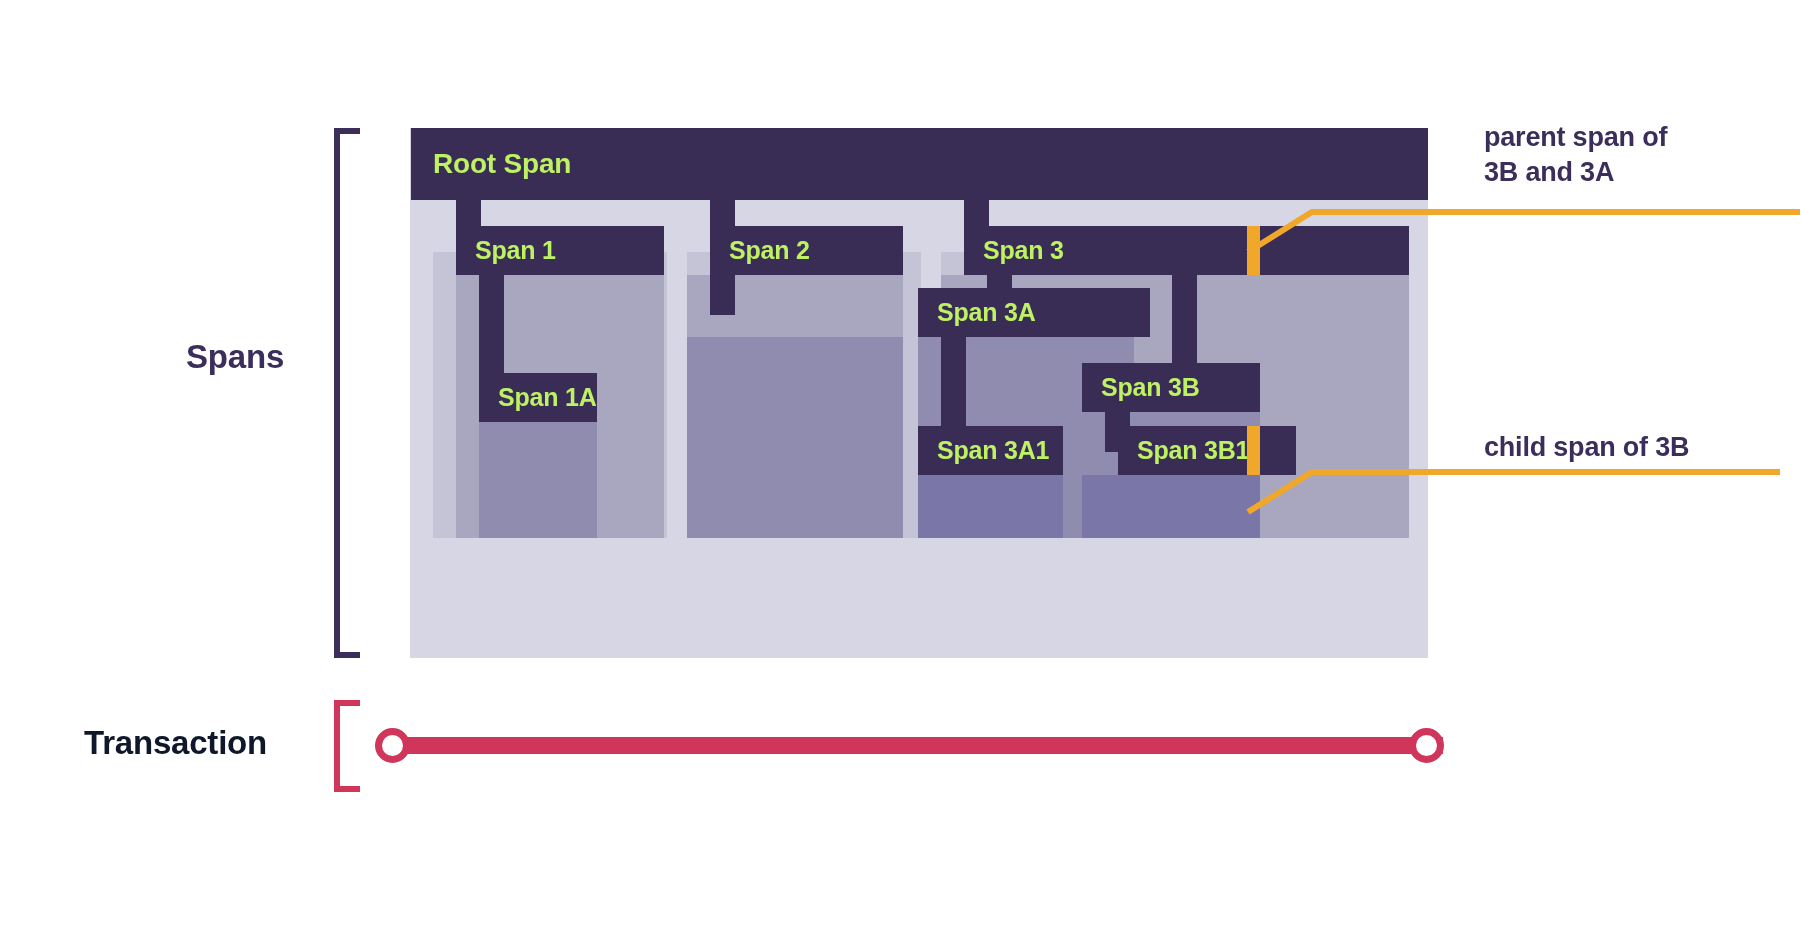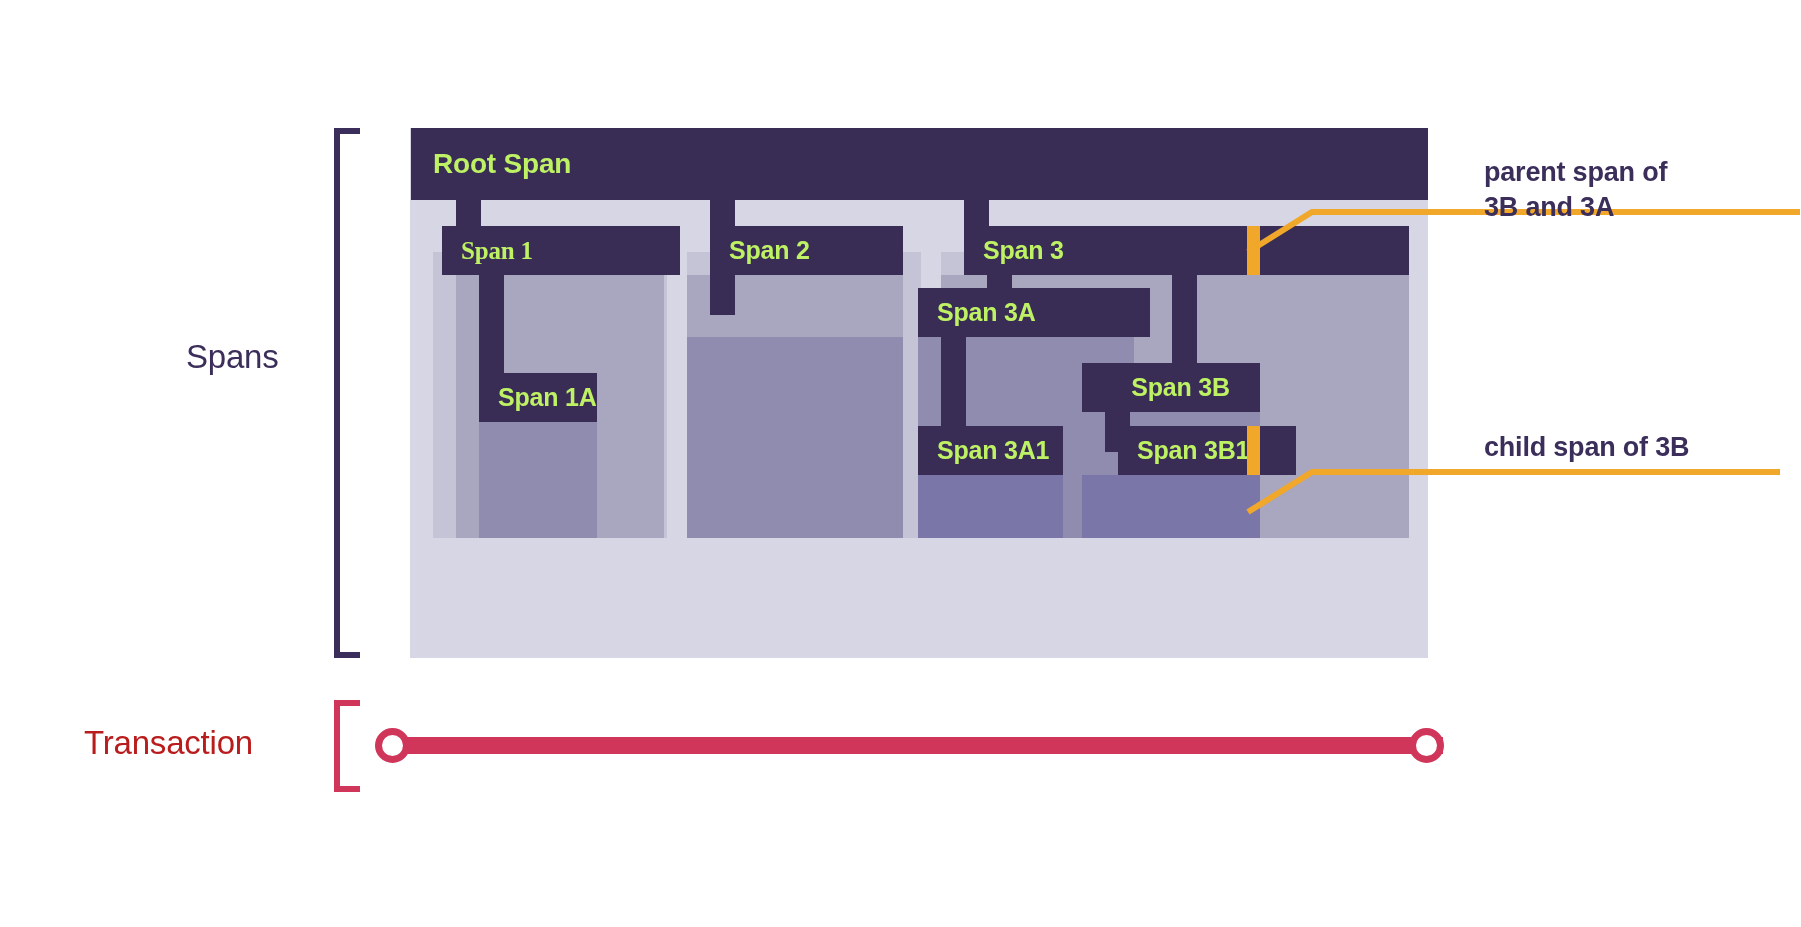--- a/index.html
+++ b/index.html
@@ -15,35 +15,35 @@
     position: relative;
     width: 1801px;
     height: 927px;
     background: #ffffff;
     overflow: hidden;
   }
 
   
   .axis-label {
     position: absolute;
-    font-weight: normal;
+    font-weight: bold;
     letter-spacing: -0.2px;
     white-space: nowrap;
   }
   #spans-label {
     left: 186px;
     top: 338px;
     font-size: 33px;
     color: #3b2e5a;
   }
   #transaction-label {
     left: 84px;
     top: 724px;
     font-size: 33px;
-    color: #b91c1c;
+    color: #0f172a;
   }
 
   
   .bracket {
     position: absolute;
     box-sizing: border-box;
     border-left: 6px solid currentColor;
     border-top: 6px solid currentColor;
     border-bottom: 6px solid currentColor;
     background: transparent;
@@ -159,21 +159,21 @@
     <div class="span-body" style="left:23px; top:124px; width:234px; height:286px; background:#c5c3d6;"></div>
 
     <div class="span-body" style="left:277px; top:124px; width:234px; height:286px; background:#c5c3d6;"></div>
 
     <div class="span-body" style="left:531px; top:124px; width:468px; height:286px; background:#c5c3d6;"></div>
 
     <div class="connector" style="left:46px; top:72px; width:25px; height:26px;"></div>
     <div class="connector" style="left:300px; top:72px; width:25px; height:26px;"></div>
     <div class="connector" style="left:554px; top:72px; width:25px; height:26px;"></div>
 
-    <div class="span-head" style="left:32px; top:98px; width:238px; height:49px;font-family:Liberation Serif, serif;">
+    <div class="span-head" style="left:46px; top:98px; width:208px; height:49px;">
       <span>Span 1</span>
     </div>
     <div class="span-body" style="left:46px; top:147px; width:208px; height:263px; background:#a9a7c0;"></div>
 
     <div class="connector" style="left:69px; top:147px; width:25px; height:124px;"></div>
     <div class="span-head" style="left:69px; top:245px; width:118px; height:49px;">
       <span>Span 1A</span>
     </div>
     <div class="span-body" style="left:69px; top:294px; width:118px; height:116px; background:#8f8cb0;"></div>
 
@@ -198,21 +198,21 @@
       <span>Span 3A</span>
     </div>
     <div class="span-body" style="left:508px; top:209px; width:216px; height:201px; background:#8f8cb0;"></div>
 
     <div class="connector" style="left:531px; top:209px; width:25px; height:113px;"></div>
     <div class="span-head" style="left:508px; top:298px; width:145px; height:49px;">
       <span>Span 3A1</span>
     </div>
     <div class="span-body" style="left:508px; top:347px; width:145px; height:63px; background:#7a77a8;"></div>
 
-    <div class="span-head" style="left:672px; top:235px; width:178px; height:49px;justify-content:center;">
+    <div class="span-head" style="left:672px; top:235px; width:178px; height:49px;">
       <span>Span 3B</span>
     </div>
     <div class="span-body" style="left:672px; top:284px; width:178px; height:126px; background:#8f8cb0;"></div>
 
     <div class="connector" style="left:695px; top:284px; width:25px; height:40px;"></div>
     <div class="span-head" style="left:672px; top:298px; width:178px; height:49px;margin-left:36px;">
       <span>Span 3B1</span>
     </div>
     <div class="span-body" style="left:672px; top:347px; width:178px; height:63px; background:#7a77a8;"></div>
 
@@ -222,21 +222,21 @@
   </div>
 
   <svg class="callout-line" id="callout-line-parent" style="left:1240px; top:190px;" width="560" height="70" viewBox="0 0 560 70">
     <polyline points="8,62 72,22 560,22" fill="none" stroke="#f0a72a" stroke-width="6" stroke-linejoin="miter" stroke-linecap="butt"></polyline>
   </svg>
 
   <svg class="callout-line" id="callout-line-child" style="left:1240px; top:450px;" width="540" height="70" viewBox="0 0 540 70">
     <polyline points="8,62 72,22 540,22" fill="none" stroke="#f0a72a" stroke-width="6" stroke-linejoin="miter" stroke-linecap="butt"></polyline>
   </svg>
 
-  <div class="callout-text" id="callout-text-parent" style="left:1484px; top:120px;margin-top:35px;">parent span of
+  <div class="callout-text" id="callout-text-parent" style="left:1484px; top:120px;">parent span of
 3B and 3A</div>
 
   <div class="callout-text" id="callout-text-child" style="left:1484px; top:430px;">child span of 3B</div>
 
   <div id="txn-bar"></div>
   <div class="txn-dot" id="txn-dot-start"></div>
   <div class="txn-dot" id="txn-dot-end"></div>
 
 </div>
 

